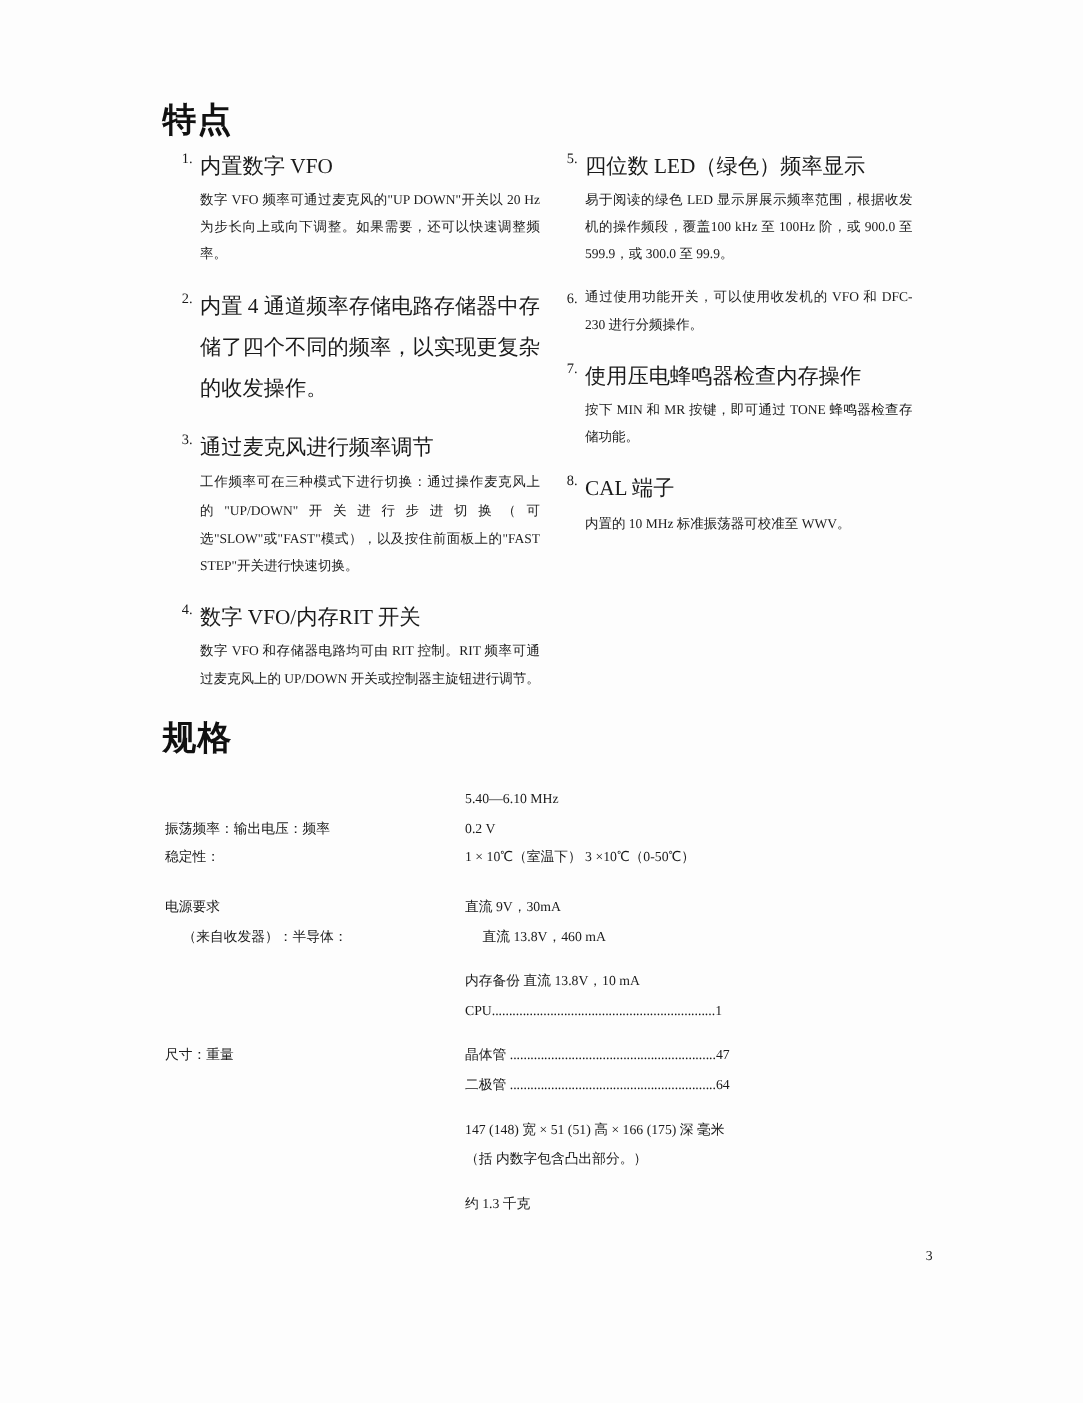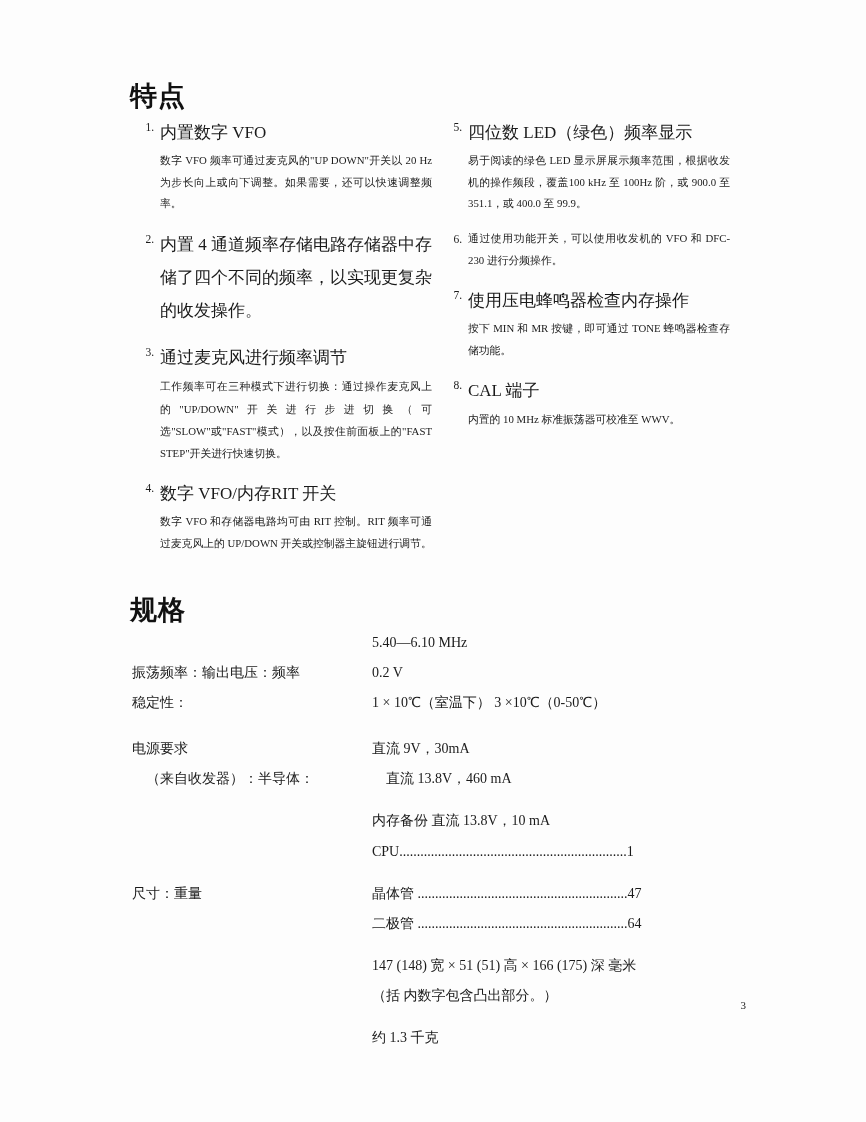--- a/index.html
+++ b/index.html
@@ -24,21 +24,21 @@
   }
   .section-title {
     position: absolute;
     font-family: "Liberation Serif", serif;
     font-size: 27px;
     font-weight: 700;
     color: #111;
     letter-spacing: 1px;
   }
   #features-title { left: 130px; top: 78px; }
-  #specs-title { left: 130px; top: 592px; }
+  #specs-title { left: 130px; top: 572px; }
 
   .col {
     position: absolute;
     font-size: 11.5px;
     line-height: 1.95;
   }
   #features-left { left: 132px; top: 116px; width: 300px; }
   #features-right { left: 440px; top: 116px; width: 290px; }
 
   .feat {
@@ -65,21 +65,21 @@
     text-align: justify;
   }
   .feat-text.wide { line-height: 2.05; }
 
   
   .specs {
     position: absolute;
     left: 132px;
     top: 628px;
     width: 600px;
-    font-size: 14px;
+    font-size: 11px;
   }
   .spec-row {
     display: flex;
     align-items: flex-start;
   }
   .spec-label {
     width: 240px;
     flex: 0 0 240px;
     line-height: 2.15;
   }
@@ -144,21 +144,21 @@
     </div>
 
   </div>
 
   <div class="col" id="features-right">
 
     <div class="feat">
       <div class="feat-num">5.</div>
       <div class="feat-body">
         <div class="feat-head">四位数 LED（绿色）频率显示</div>
-        <div class="feat-text">易于阅读的绿色 LED 显示屏展示频率范围，根据收发机的操作频段，覆盖100 kHz 至 100Hz 阶，或 900.0 至 351.1，或 400.0 至 99.9。</div>
+        <div class="feat-text">易于阅读的绿色 LED 显示屏展示频率范围，根据收发机的操作频段，覆盖100 kHz 至 100Hz 阶，或 900.0 至 599.9，或 300.0 至 99.9。</div>
       </div>
     </div>
 
     <div class="feat">
       <div class="feat-num">6.</div>
       <div class="feat-body">
         <div class="feat-text">通过使用功能开关，可以使用收发机的 VFO 和 DFC-230 进行分频操作。</div>
       </div>
     </div>
 

